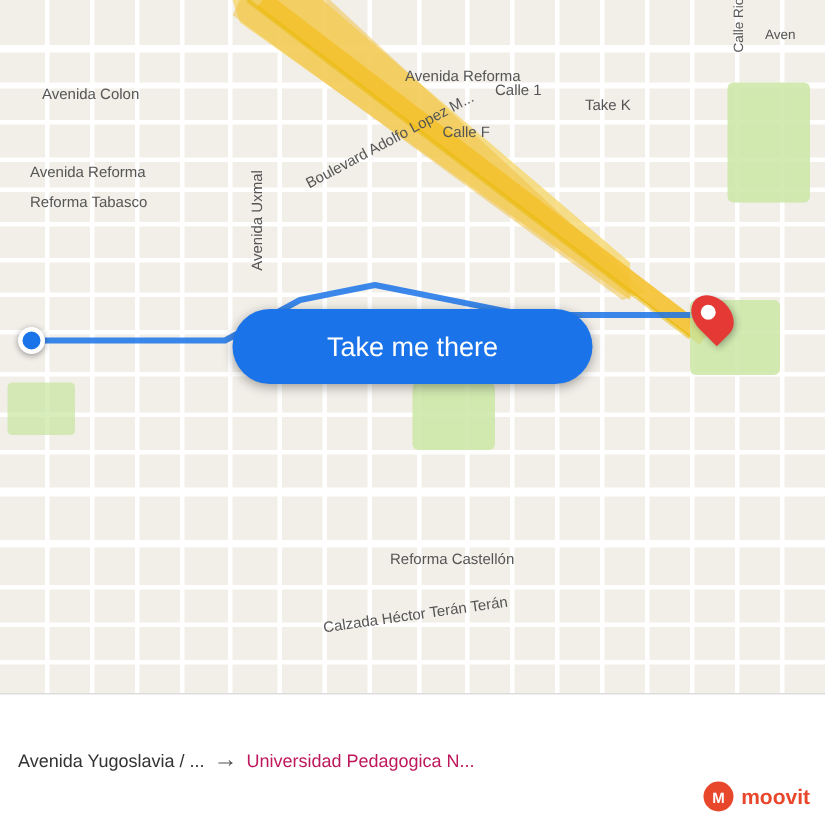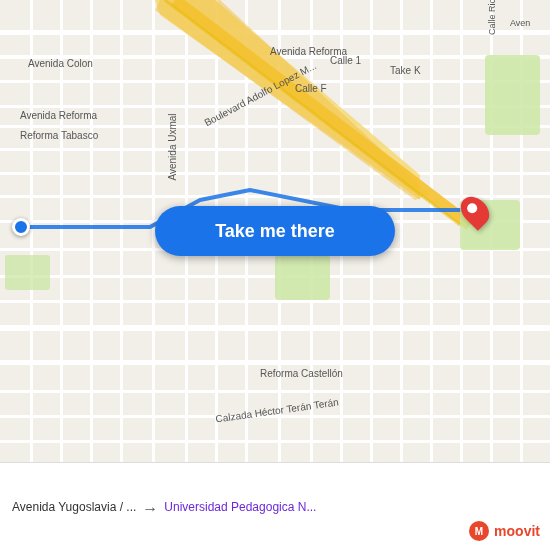--- a/index.html
+++ b/index.html
@@ -26,21 +26,21 @@
       position: absolute;
       top: 206px;
       left: 155px;
       width: 240px;
       height: 50px;
       background-color: #1a73e8;
       color: white;
       border: none;
       border-radius: 25px;
       font-size: 18px;
-      font-weight: bold;
+      font-weight: normal;
       cursor: pointer;
       z-index: 10;
       display: flex;
       align-items: center;
       justify-content: center;
       box-shadow: 0 2px 8px rgba(0,0,0,0.35);
     }
 
     
     .origin-marker {
@@ -222,21 +222,21 @@
   </div>
 
   <button class="take-me-there-btn">Take me there</button>
 
 </div>
 
 <div class="bottom-bar">
   <div class="bottom-left">
     <span style="font-size:12px;color:#333;max-width:160px;overflow:hidden;text-overflow:ellipsis;white-space:nowrap">Avenida Yugoslavia / ...</span>
     <span class="bottom-arrow">→</span>
-    <span style="font-size:12px;color:#6d28d9;max-width:160px;overflow:hidden;text-overflow:ellipsis;white-space:nowrap">Universidad Pedagogica N...</span>
+    <span style="font-size:12px;color:#be185d;max-width:160px;overflow:hidden;text-overflow:ellipsis;white-space:nowrap">Universidad Pedagogica N...</span>
   </div>
   <div class="moovit-logo">
 
     <svg width="22" height="22" viewBox="0 0 22 22">
       <circle cx="11" cy="11" r="10" fill="#e8472b"></circle>
       <text x="11" y="15" text-anchor="middle" fill="white" font-size="10" font-weight="bold">M</text>
     </svg>
     <span class="moovit-text">moovit</span>
   </div>
 </div>

